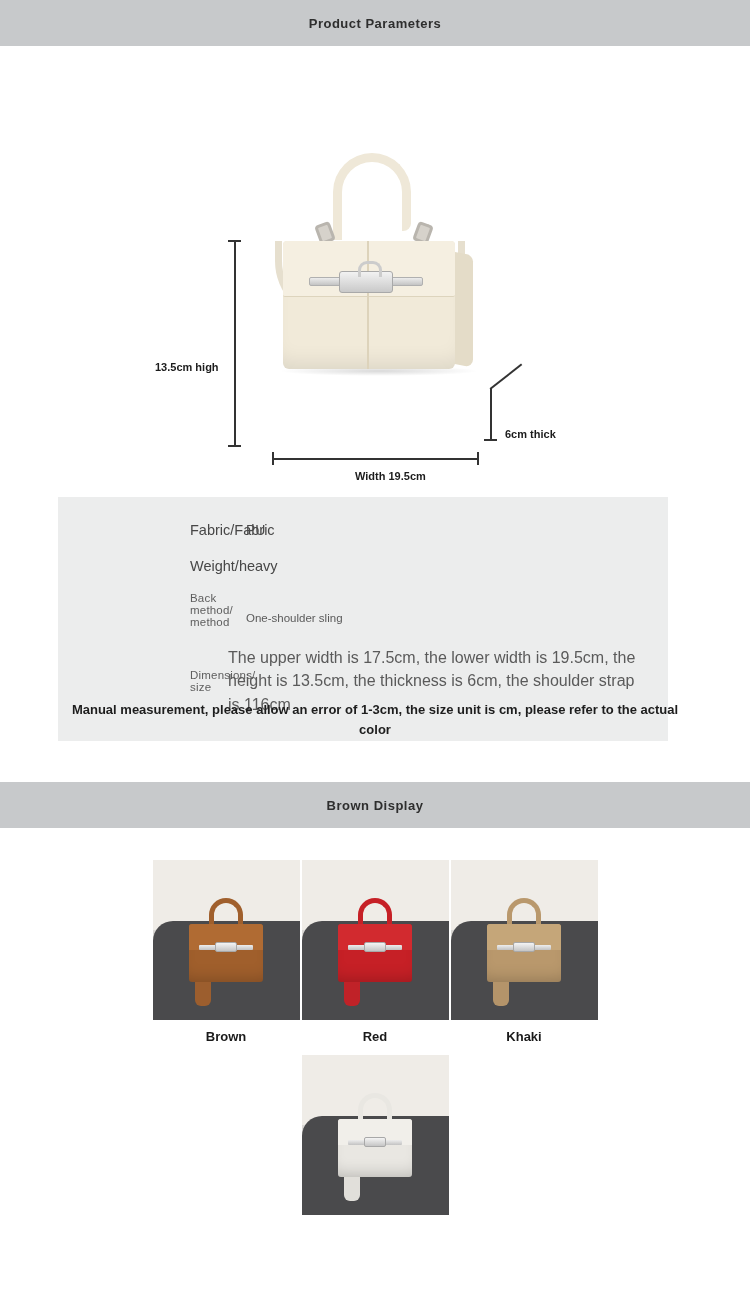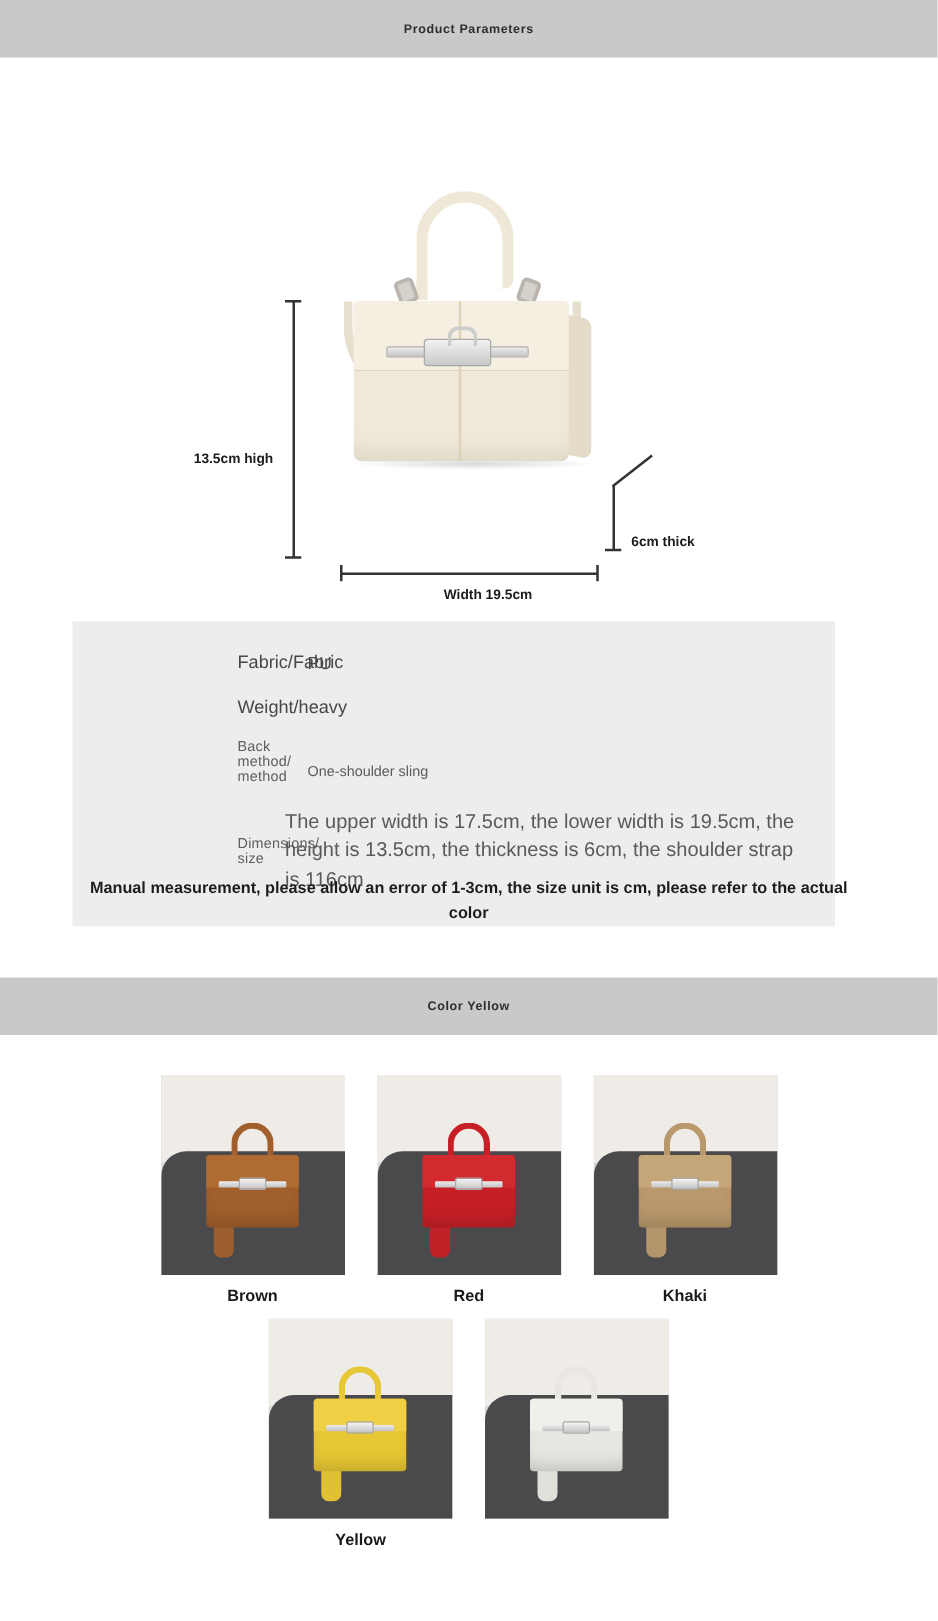--- a/index.html
+++ b/index.html
@@ -14,21 +14,21 @@
 
   
   .section-bar {
     width: 750px;
     height: 46px;
     background: #c7c9cb;
     display: flex;
     align-items: center;
     justify-content: center;
     color: #2e2e2e;
-    font-size: 10px;
+    font-size: 13px;
     font-weight: bold;
     letter-spacing: 0.5px;
   }
   #params-bar { position: absolute; top: 0; left: 0; }
   #color-bar  { position: absolute; top: 782px; left: 0; }
 
   
   .diagram {
     position: absolute;
     top: 58px; left: 0;
@@ -224,21 +224,21 @@
 
   
   .colors {
     position: absolute;
     top: 860px; left: 0;
     width: 750px;
   }
   .color-row {
     display: flex;
     justify-content: center;
-    gap: 26px;
+    gap: 2px;
     margin-bottom: 8px;
   }
   .color-item { width: 147px; }
   .swatch {
     width: 147px;
     height: 160px;
     position: relative;
     overflow: hidden;
     background: #d9d7d4;
   }
@@ -367,21 +367,21 @@
   <div class="spec-row r4">
     <div class="spec-key" style="white-space:pre-line;">Dimensions/
 size</div>
     <div class="spec-val">The upper width is 17.5cm, the lower width is 19.5cm, the height is 13.5cm, the thickness is 6cm, the shoulder strap is 116cm</div>
   </div>
 </div>
 
 <div class="note">Manual measurement, please allow an error of 1-3cm, the size unit is cm, please refer to the actual color</div>
 
 <div class="section-bar" id="color-bar">
-  <span>Color Yellow</span>
+  <span>Brown Display</span>
 </div>
 
 <div class="colors">
 
   <div class="color-row">
 
     <div class="color-item">
       <div class="swatch">
         <div class="bg-top"></div>
         <div class="bg-bot"></div>
@@ -426,35 +426,20 @@
           <div class="mini-bar"></div>
           <div class="mini-lock"></div>
         </div>
       </div>
       <div class="color-label">Khaki</div>
     </div>
   </div>
 
   <div class="color-row">
 
-    <div class="color-item">
-      <div class="swatch">
-        <div class="bg-top"></div>
-        <div class="bg-bot"></div>
-        <div class="mini-bag" style="--c:#e8c734;--c2:#f0d145;">
-          <div class="mini-strap"></div>
-          <div class="mini-handle"></div>
-          <div class="mini-body"></div>
-          <div class="mini-flap"></div>
-          <div class="mini-bar"></div>
-          <div class="mini-lock"></div>
-        </div>
-      </div>
-      <div class="color-label">Yellow</div>
-    </div>
 
 
     <div class="color-item">
       <div class="swatch">
         <div class="bg-top"></div>
         <div class="bg-bot"></div>
         <div class="mini-bag" style="--c:#e9e7e2;--c2:#f1efea;">
           <div class="mini-strap"></div>
           <div class="mini-handle"></div>
           <div class="mini-body"></div>

